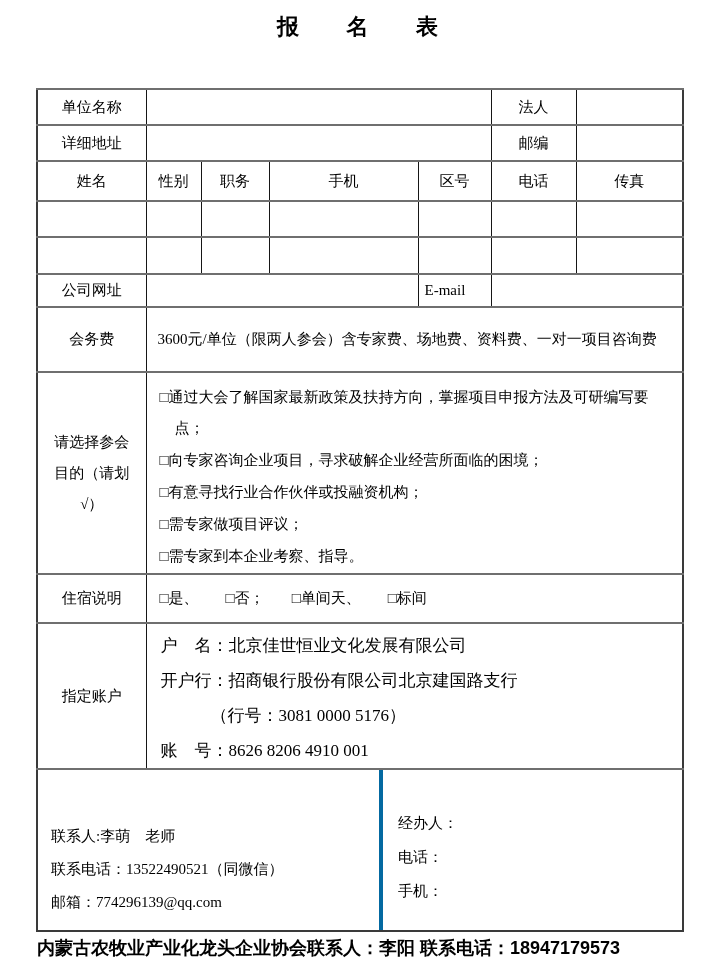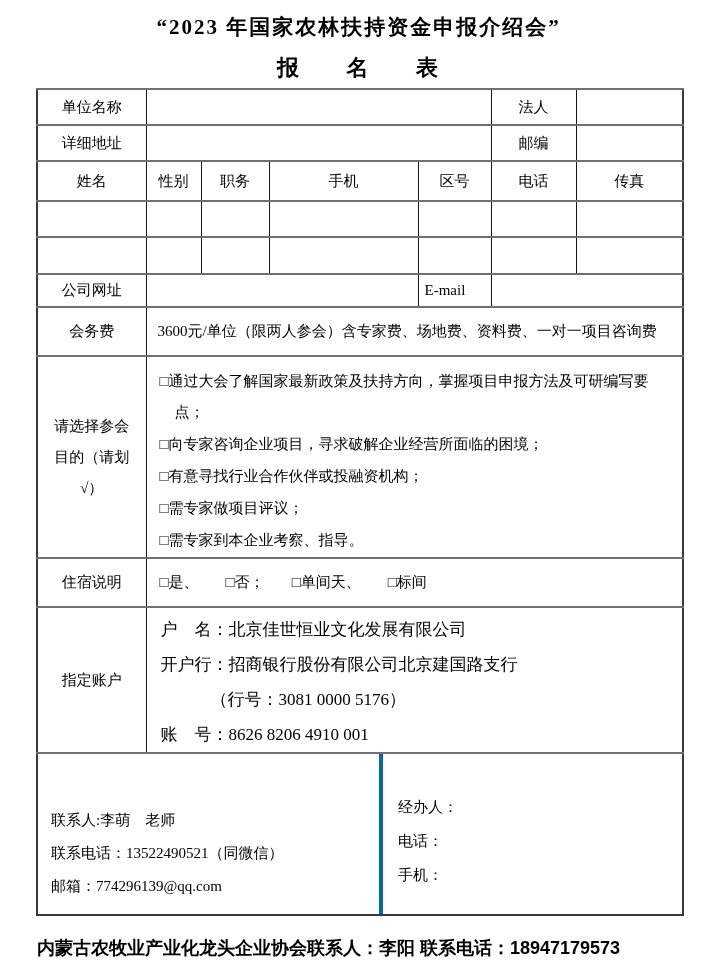--- a/index.html
+++ b/index.html
@@ -92,21 +92,20 @@
     font-weight:bold;
     white-space:nowrap;
   }
   .footer .phone{font-family:"Liberation Sans","DejaVu Sans",sans-serif;}
 </style>
 </head>
 <body>
 
 <div class="sheet">
 
-  <div class="title">“2023 年国家农林扶持资金申报介绍会”</div>
   <div class="formname">报 名 表</div>
 
   <table class="form">
     <colgroup>
       <col style="width:109px">
         <col style="width:55px">
         <col style="width:68px">
       <col style="width:149px">
         <col style="width:73px">
         <col style="width:85px">
@@ -158,21 +157,21 @@
       <td></td>
     </tr>
 
     <tr style="height:33px">
       <td class="lbl">公司网址</td>
       <td colspan="3"></td>
       <td style="padding-left:6px">E-mail</td>
       <td colspan="2"></td>
     </tr>
 
-    <tr style="height:49px">
+    <tr style="height:65px">
       <td class="lbl">会务费</td>
       <td colspan="6">
         <div class="fee-text">3600元/单位（限两人参会）含专家费、场地费、资料费、一对一项目咨询费</div>
       </td>
     </tr>
 
     <tr style="height:191px">
       <td class="lbl purpose-label">
         <div>请选择参会</div>
         <div>目的（请划</div>

